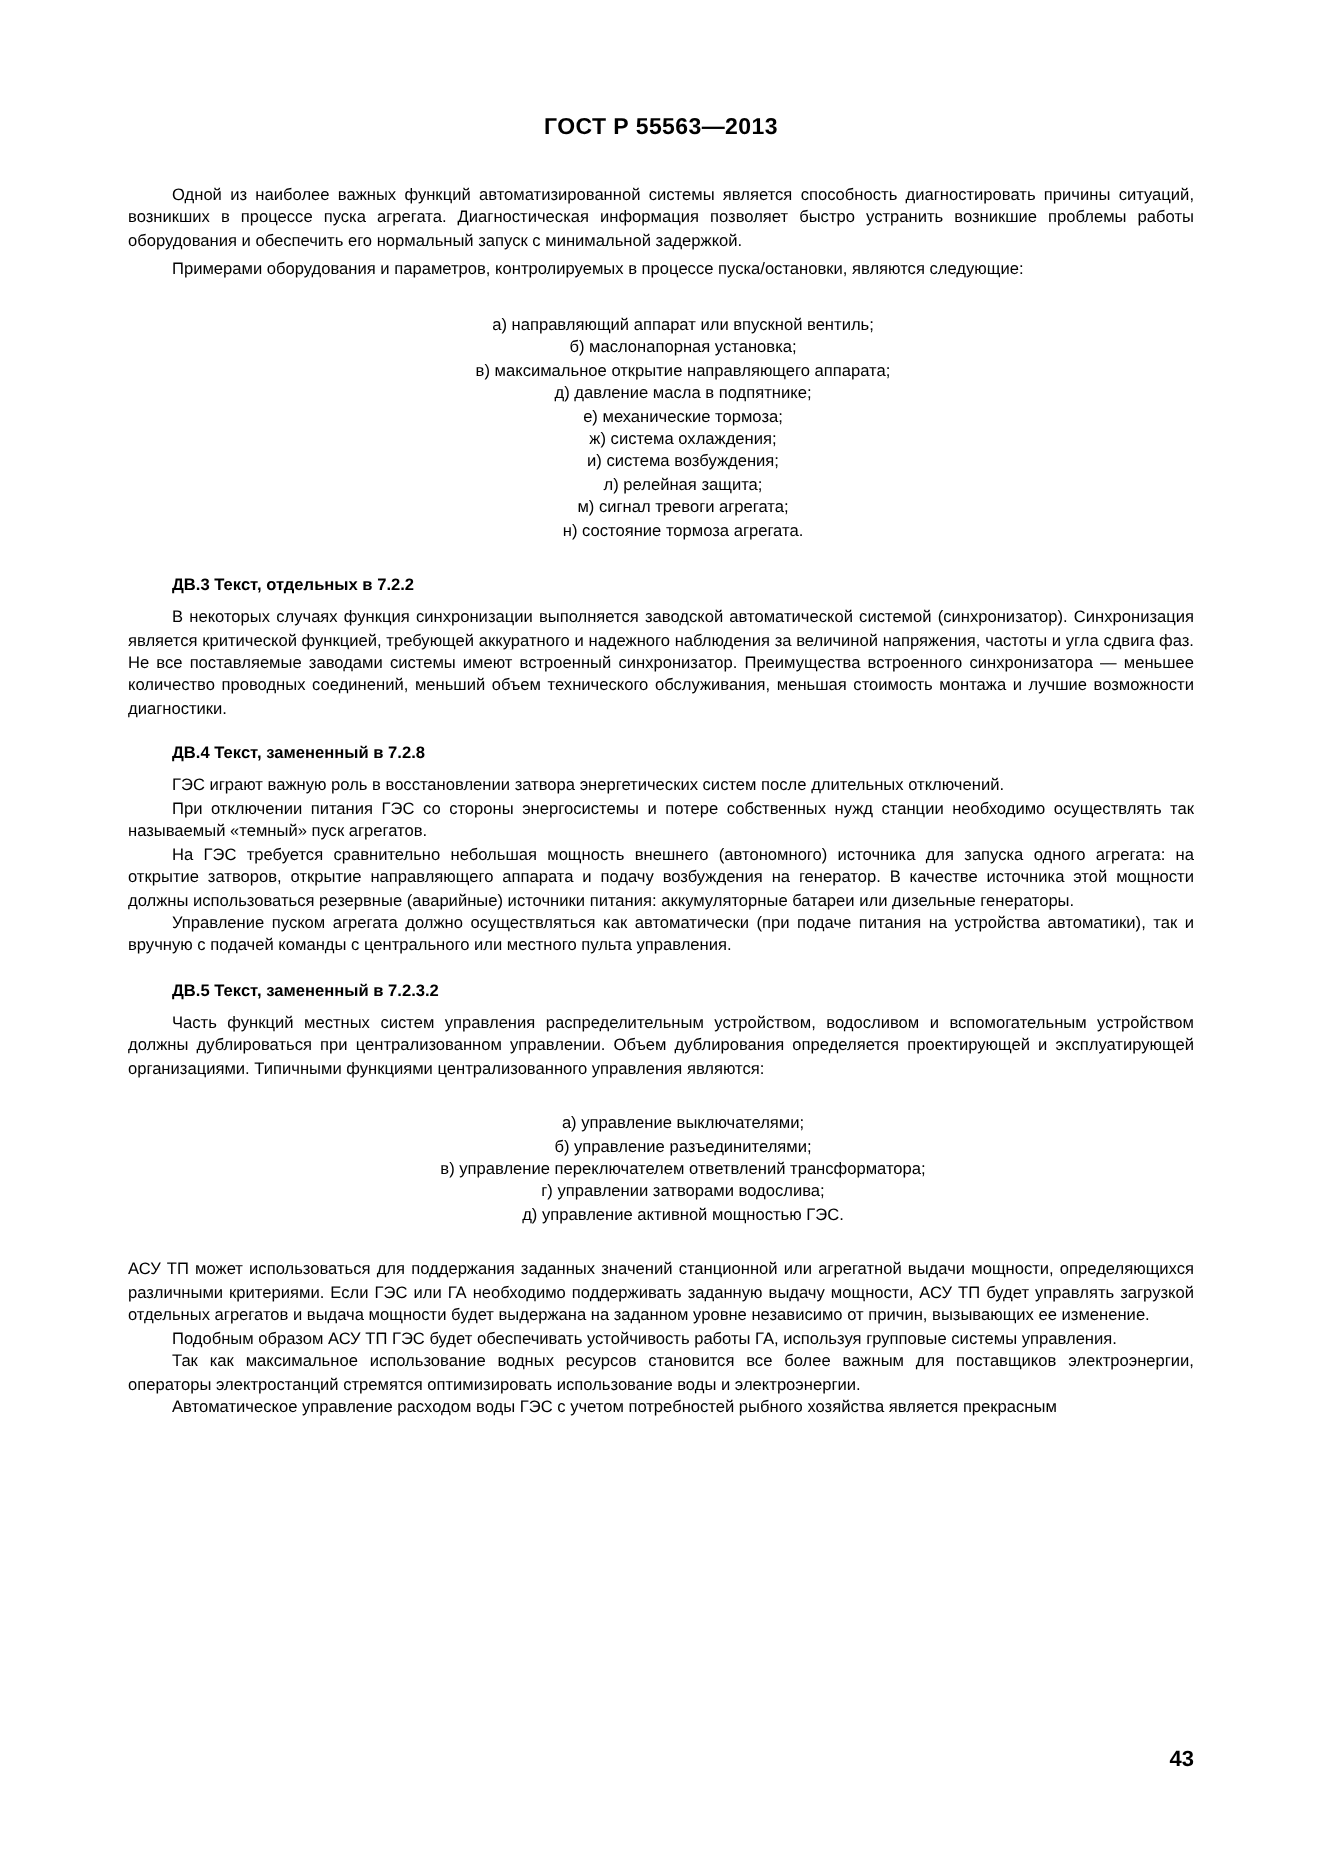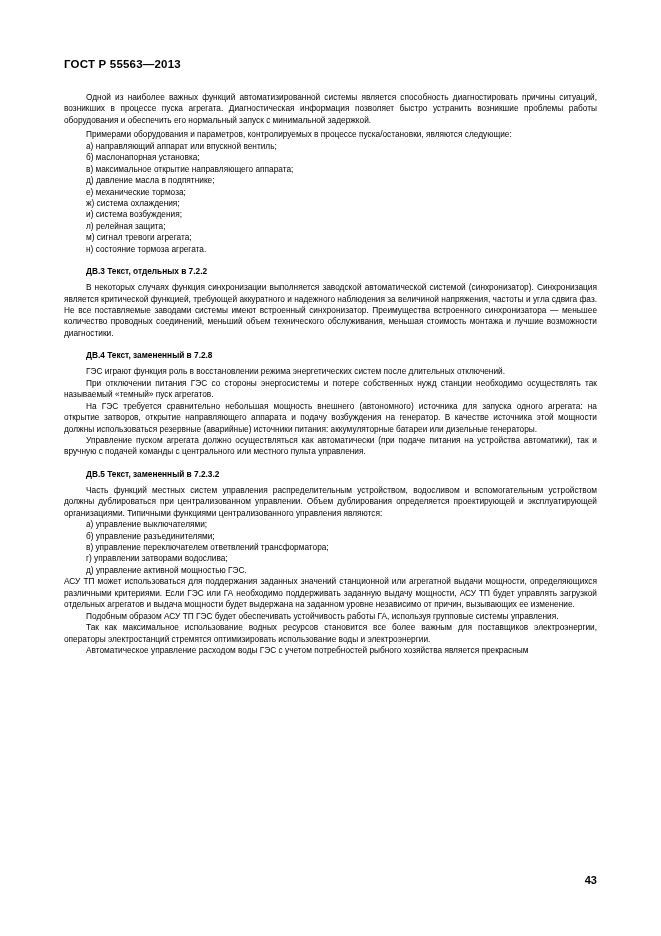--- a/index.html
+++ b/index.html
@@ -17,43 +17,44 @@
   }
   .page {
     position: absolute;
     left: 0; top: 0;
     width: 661px;
     height: 936px;
     box-sizing: border-box;
     padding: 58px 64px 30px 64px;
   }
   .header {
-    text-align: left;
+    text-align: center;
     font-weight: bold;
     font-size: 11.5px;
     letter-spacing: 0.2px;
     margin: 0 0 22px 0;
   }
   .body-col {
     width: 100%;
   }
   p {
     margin: 0;
     font-size: 8.3px;
     line-height: 1.38;
     text-align: justify;
     text-justify: inter-word;
   }
   p.ind {
     text-indent: 22px;
   }
   .list {
-    margin: 0;
+    margin: 16px;
     padding: 0;
     list-style: none;
+    text-align: center;
   }
   .list li {
     font-size: 8.3px;
     line-height: 1.38;
     padding-left: 22px;
   }
   .sec-head {
     font-size: 8.3px;
     font-weight: bold;
     margin: 11px 0 6px 0;
@@ -93,21 +94,21 @@
       <li>и)  система возбуждения;</li>
       <li>л)  релейная защита;</li>
       <li>м)  сигнал тревоги агрегата;</li>
       <li>н)  состояние тормоза агрегата.</li>
     </ul>
 
     <div class="sec-head">ДВ.3  Текст, отдельных в 7.2.2</div>
     <p class="ind">В некоторых случаях функция синхронизации выполняется заводской автоматической системой (синхронизатор). Синхронизация является критической функцией, требующей аккуратного и надежного наблюдения за величиной напряжения, частоты и угла сдвига фаз. Не все поставляемые заводами системы имеют встроенный синхронизатор. Преимущества встроенного синхронизатора — меньшее количество проводных соединений, меньший объем технического обслуживания, меньшая стоимость монтажа и лучшие возможности диагностики.</p>
 
     <div class="sec-head">ДВ.4  Текст, замененный в 7.2.8</div>
-    <p class="ind">ГЭС играют функция роль в восстановлении режима энергетических систем после длительных отключений.</p>
+    <p class="ind">ГЭС играют важную роль в восстановлении затвора энергетических систем после длительных отключений.</p>
     <p class="ind">При отключении питания ГЭС со стороны энергосистемы и потере собственных нужд станции необходимо осуществлять так называемый «темный» пуск агрегатов.</p>
     <p class="ind">На ГЭС требуется сравнительно небольшая мощность внешнего (автономного) источника для запуска одного агрегата: на открытие затворов, открытие направляющего аппарата и подачу возбуждения на генератор. В качестве источника этой мощности должны использоваться резервные (аварийные) источники питания: аккумуляторные батареи или дизельные генераторы.</p>
     <p class="ind">Управление пуском агрегата должно осуществляться как автоматически (при подаче питания на устройства автоматики), так и вручную с подачей команды с центрального или местного пульта управления.</p>
 
     <div class="sec-head">ДВ.5  Текст, замененный в 7.2.3.2</div>
     <p class="ind">Часть функций местных систем управления распределительным устройством, водосливом и вспомогательным устройством должны дублироваться при централизованном управлении. Объем дублирования определяется проектирующей и эксплуатирующей организациями. Типичными функциями централизованного управления являются:</p>
 
     <ul class="list">
       <li>a)  управление выключателями;</li>
       <li>б)  управление разъединителями;</li>

